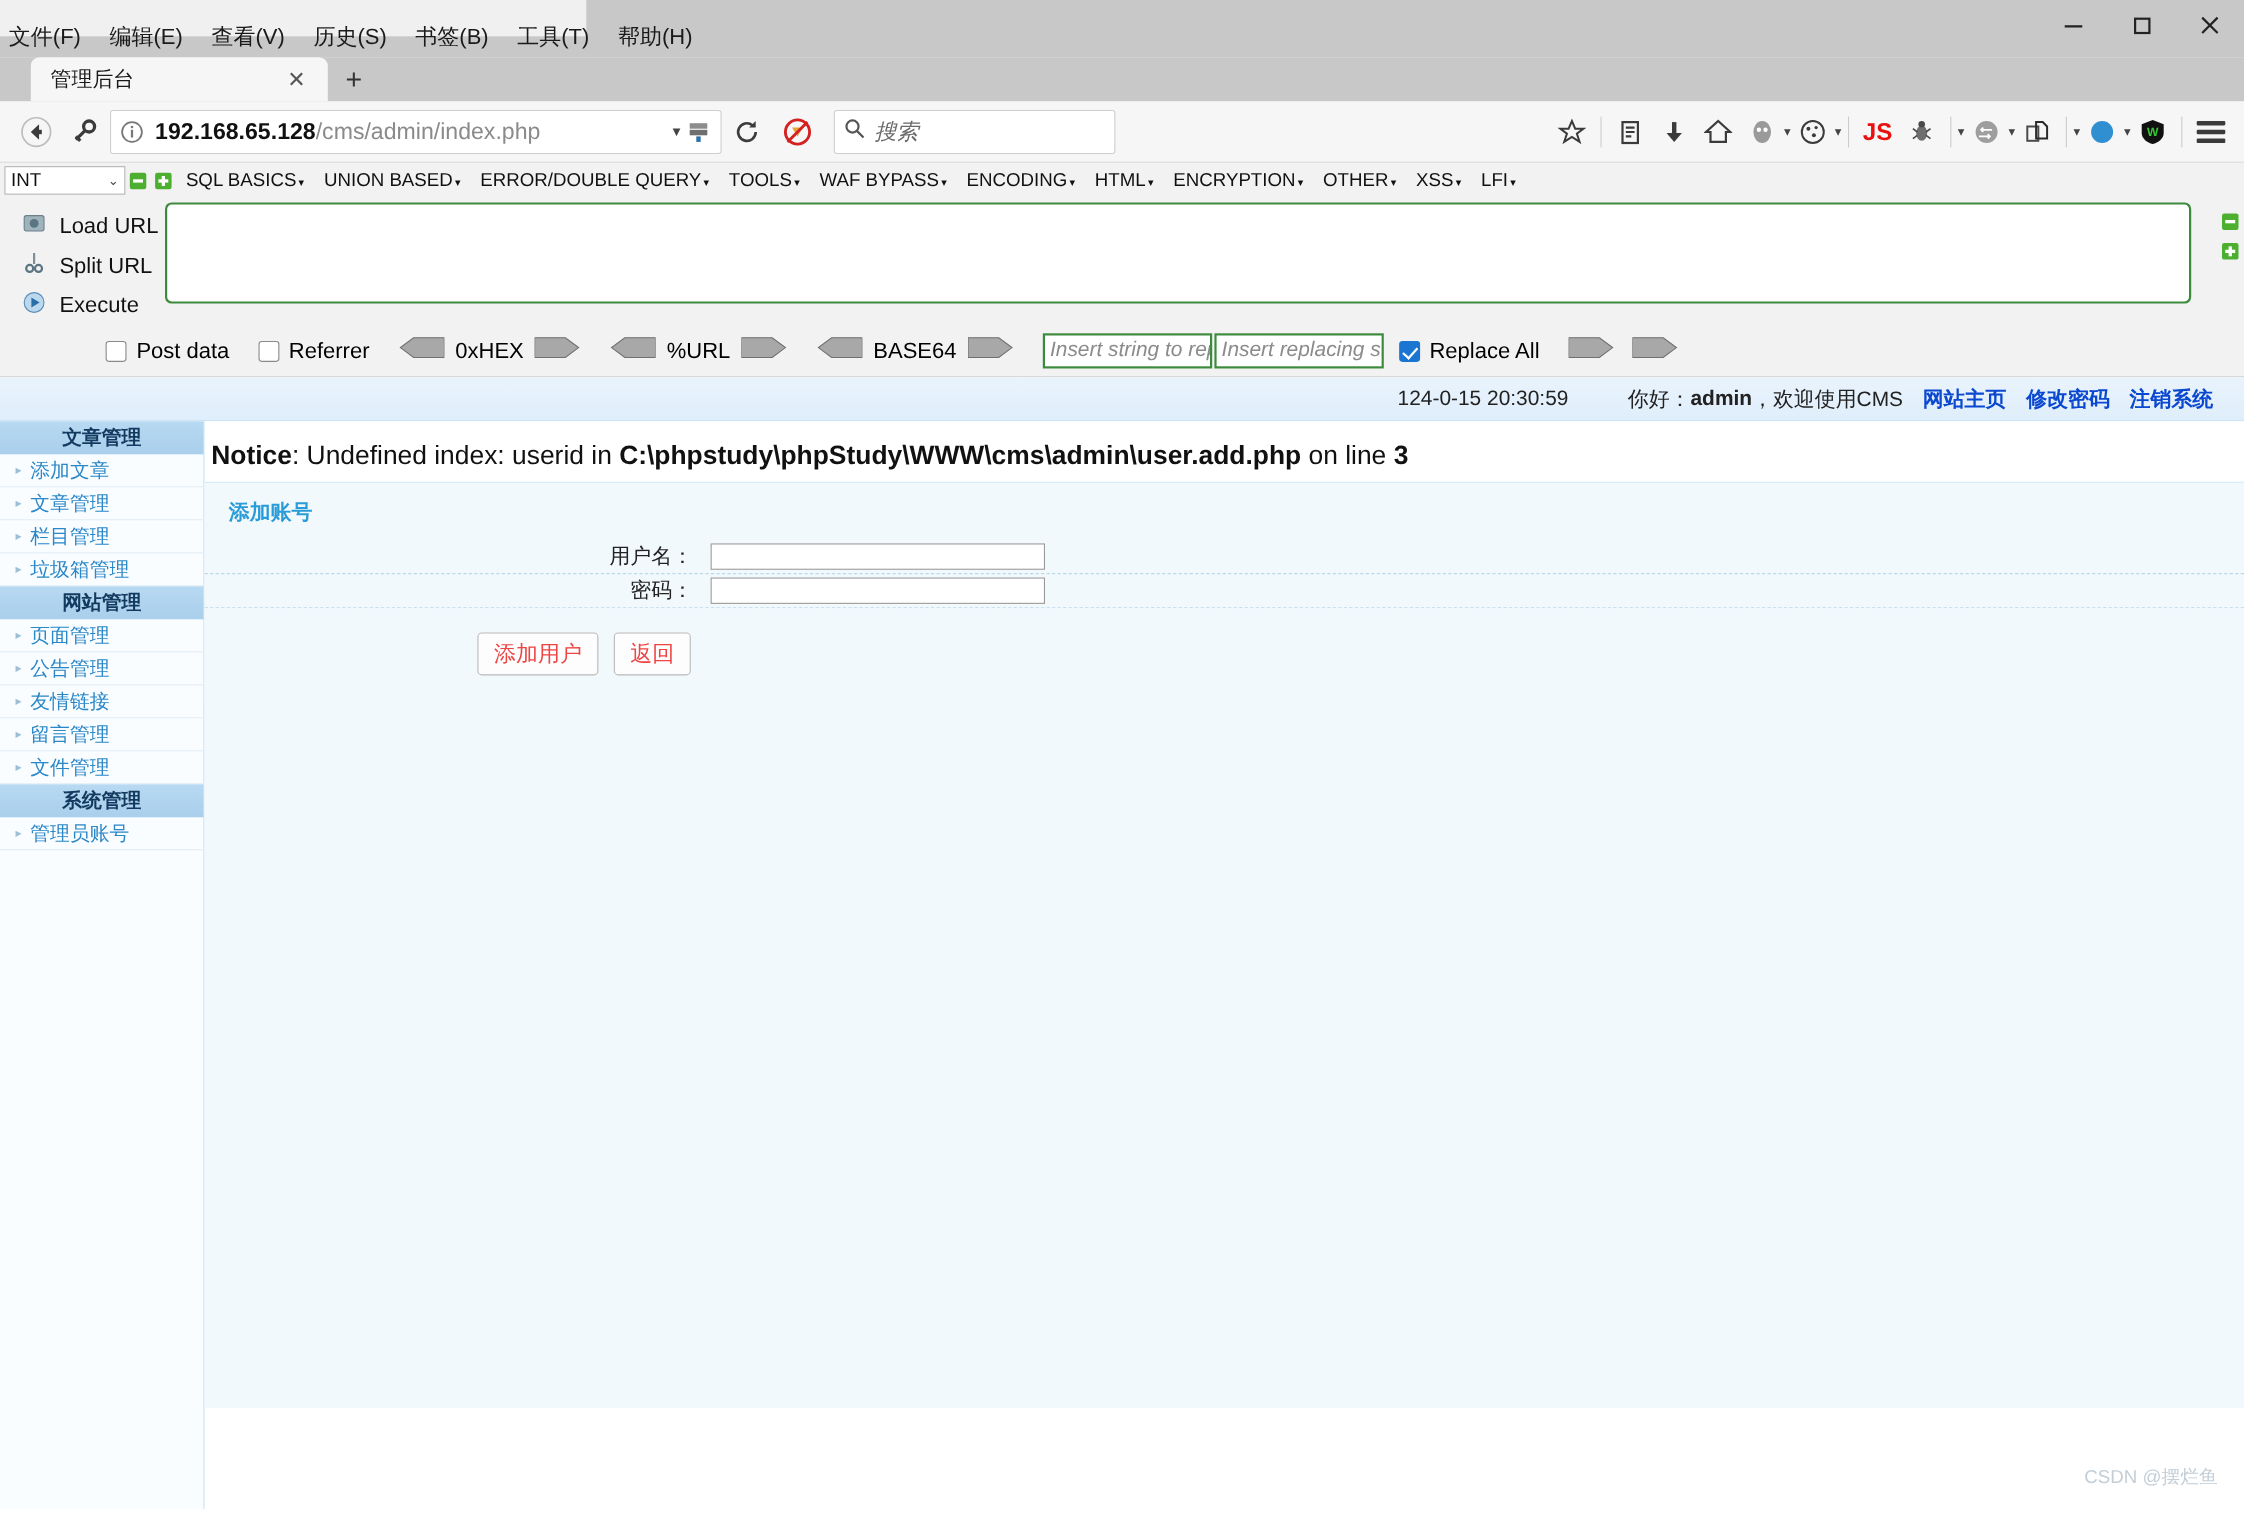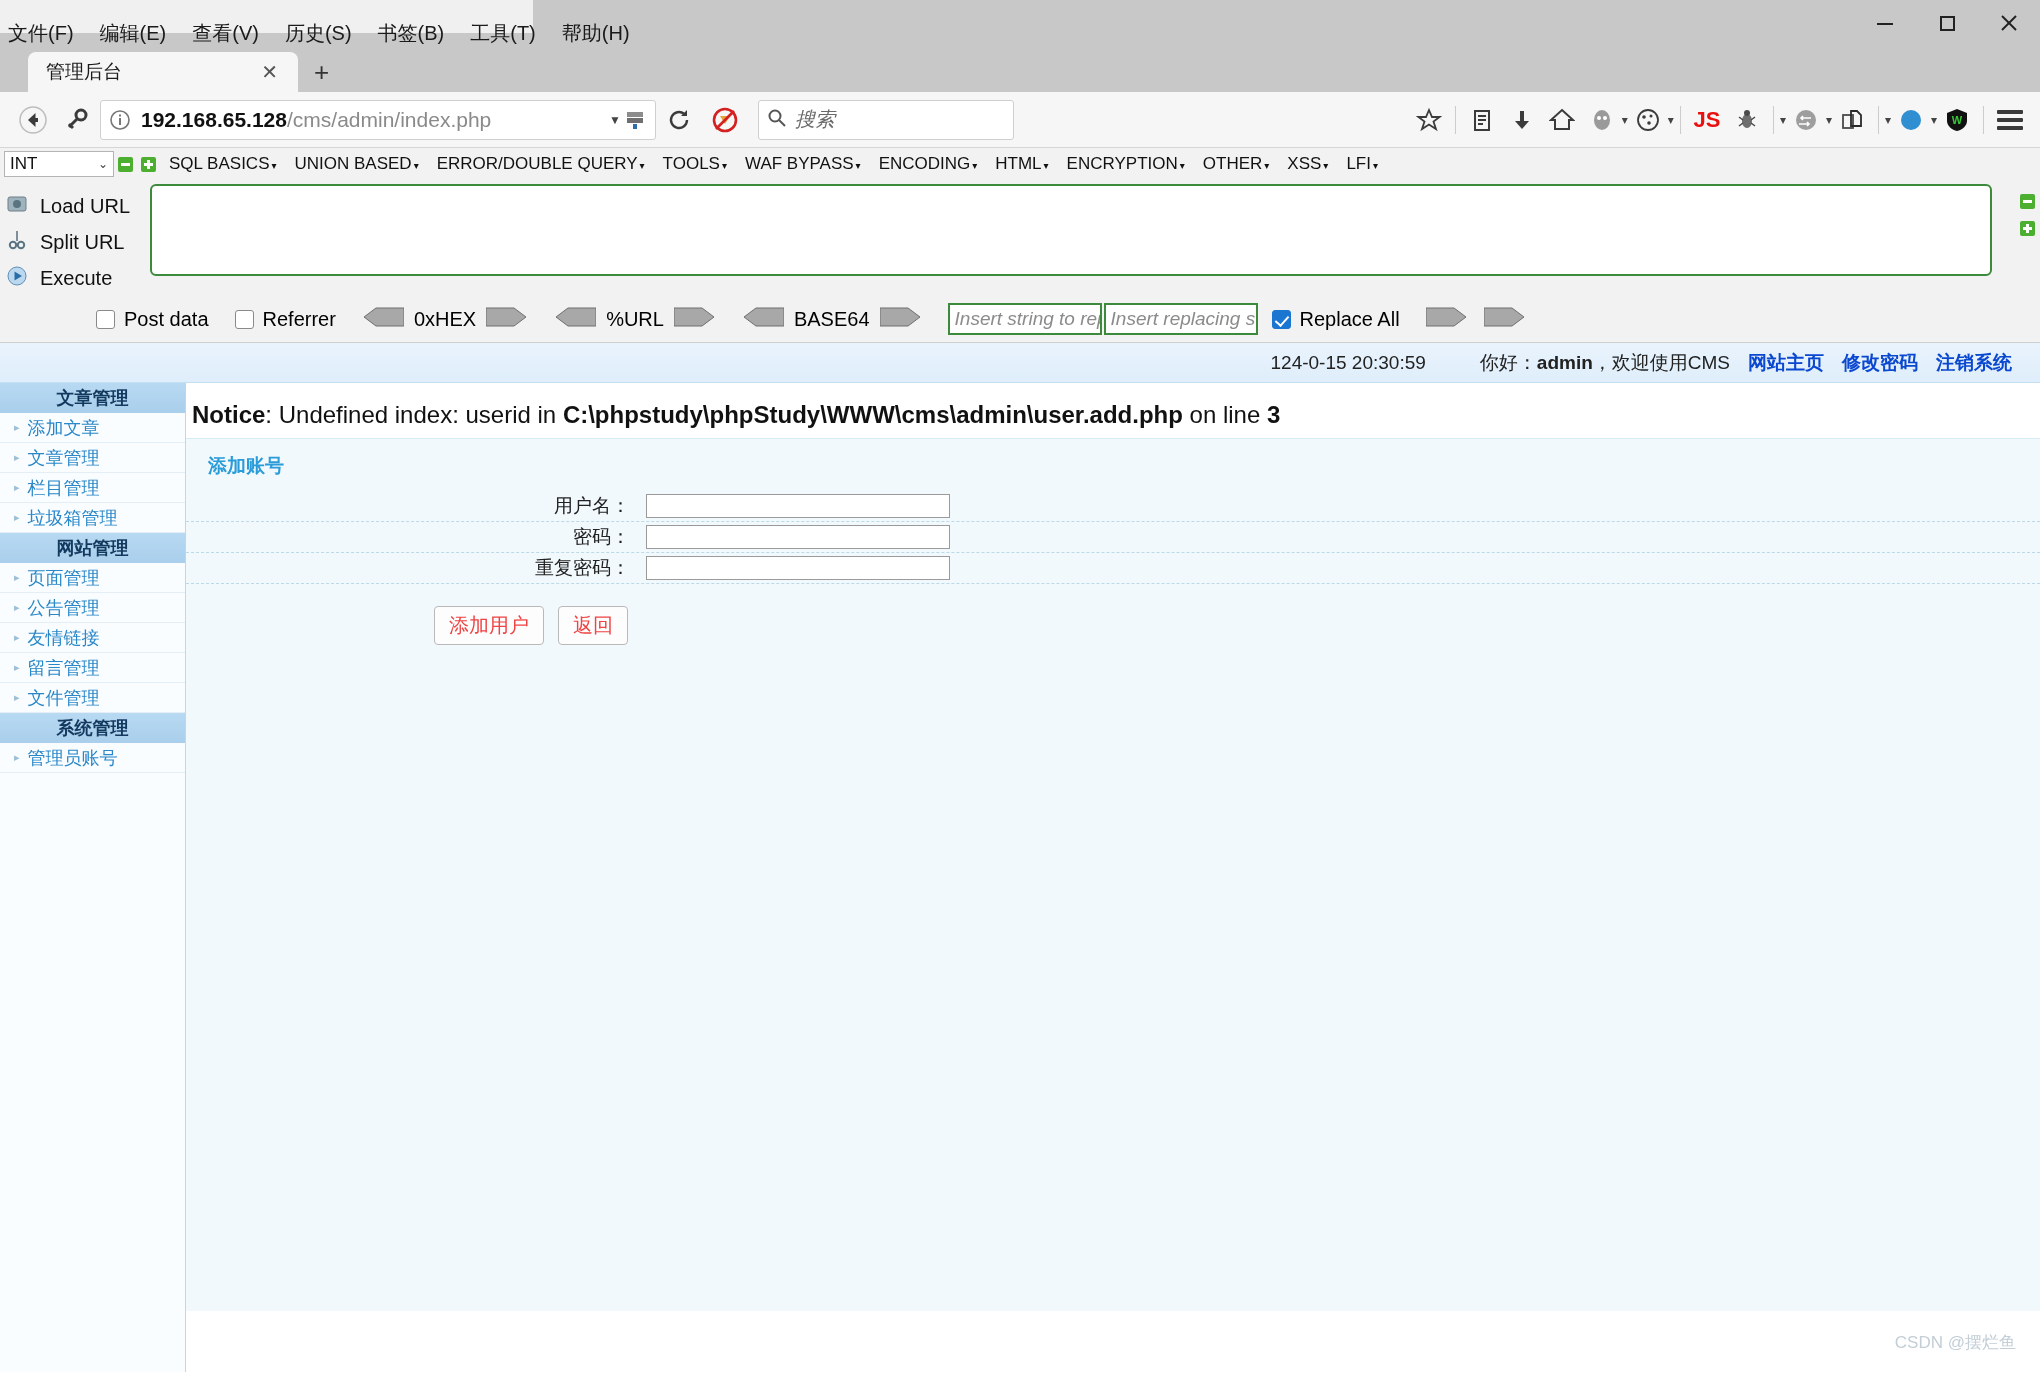--- a/index.html
+++ b/index.html
@@ -159,21 +159,21 @@
   .hb-menu { padding: 0 9px; white-space: nowrap; }
   .hb-menu .tri { font-size: 10px; margin-left: 2px; }
 
   .hb-body { display: flex; align-items: flex-start; padding: 4px 0 0 0; }
   .hb-actions { width: 150px; padding-top: 4px; }
   .hb-action {
     display: flex; align-items: center; gap: 12px;
     height: 36px;
     font-size: 20px;
     color: #111;
-    padding-left: 6px;
+    padding-left: 20px;
   }
   .hb-textarea {
     flex: 1;
     height: 92px;
     margin-right: 22px;
     background: #fff;
     border: 2px solid #3c8a3c;
     border-radius: 6px;
   }
   .hb-right-icons {
@@ -682,24 +682,20 @@
         <div class="panel-title">添加账号</div>
 
         <div class="frow">
           <div class="flabel">用户名：</div>
           <div class="finput"></div>
         </div>
         <div class="frow">
           <div class="flabel">密码：</div>
           <div class="finput"></div>
         </div>
-        <div class="frow">
-          <div class="flabel">重复密码：</div>
-          <div class="finput"></div>
-        </div>
 
         <div class="btnrow">
           <button class="btn">添加用户</button>
           <button class="btn">返回</button>
         </div>
       </div>
       <div class="filler" style="height:640px"></div>
       <div class="watermark">CSDN @摆烂鱼</div>
     </div>
   </div>

